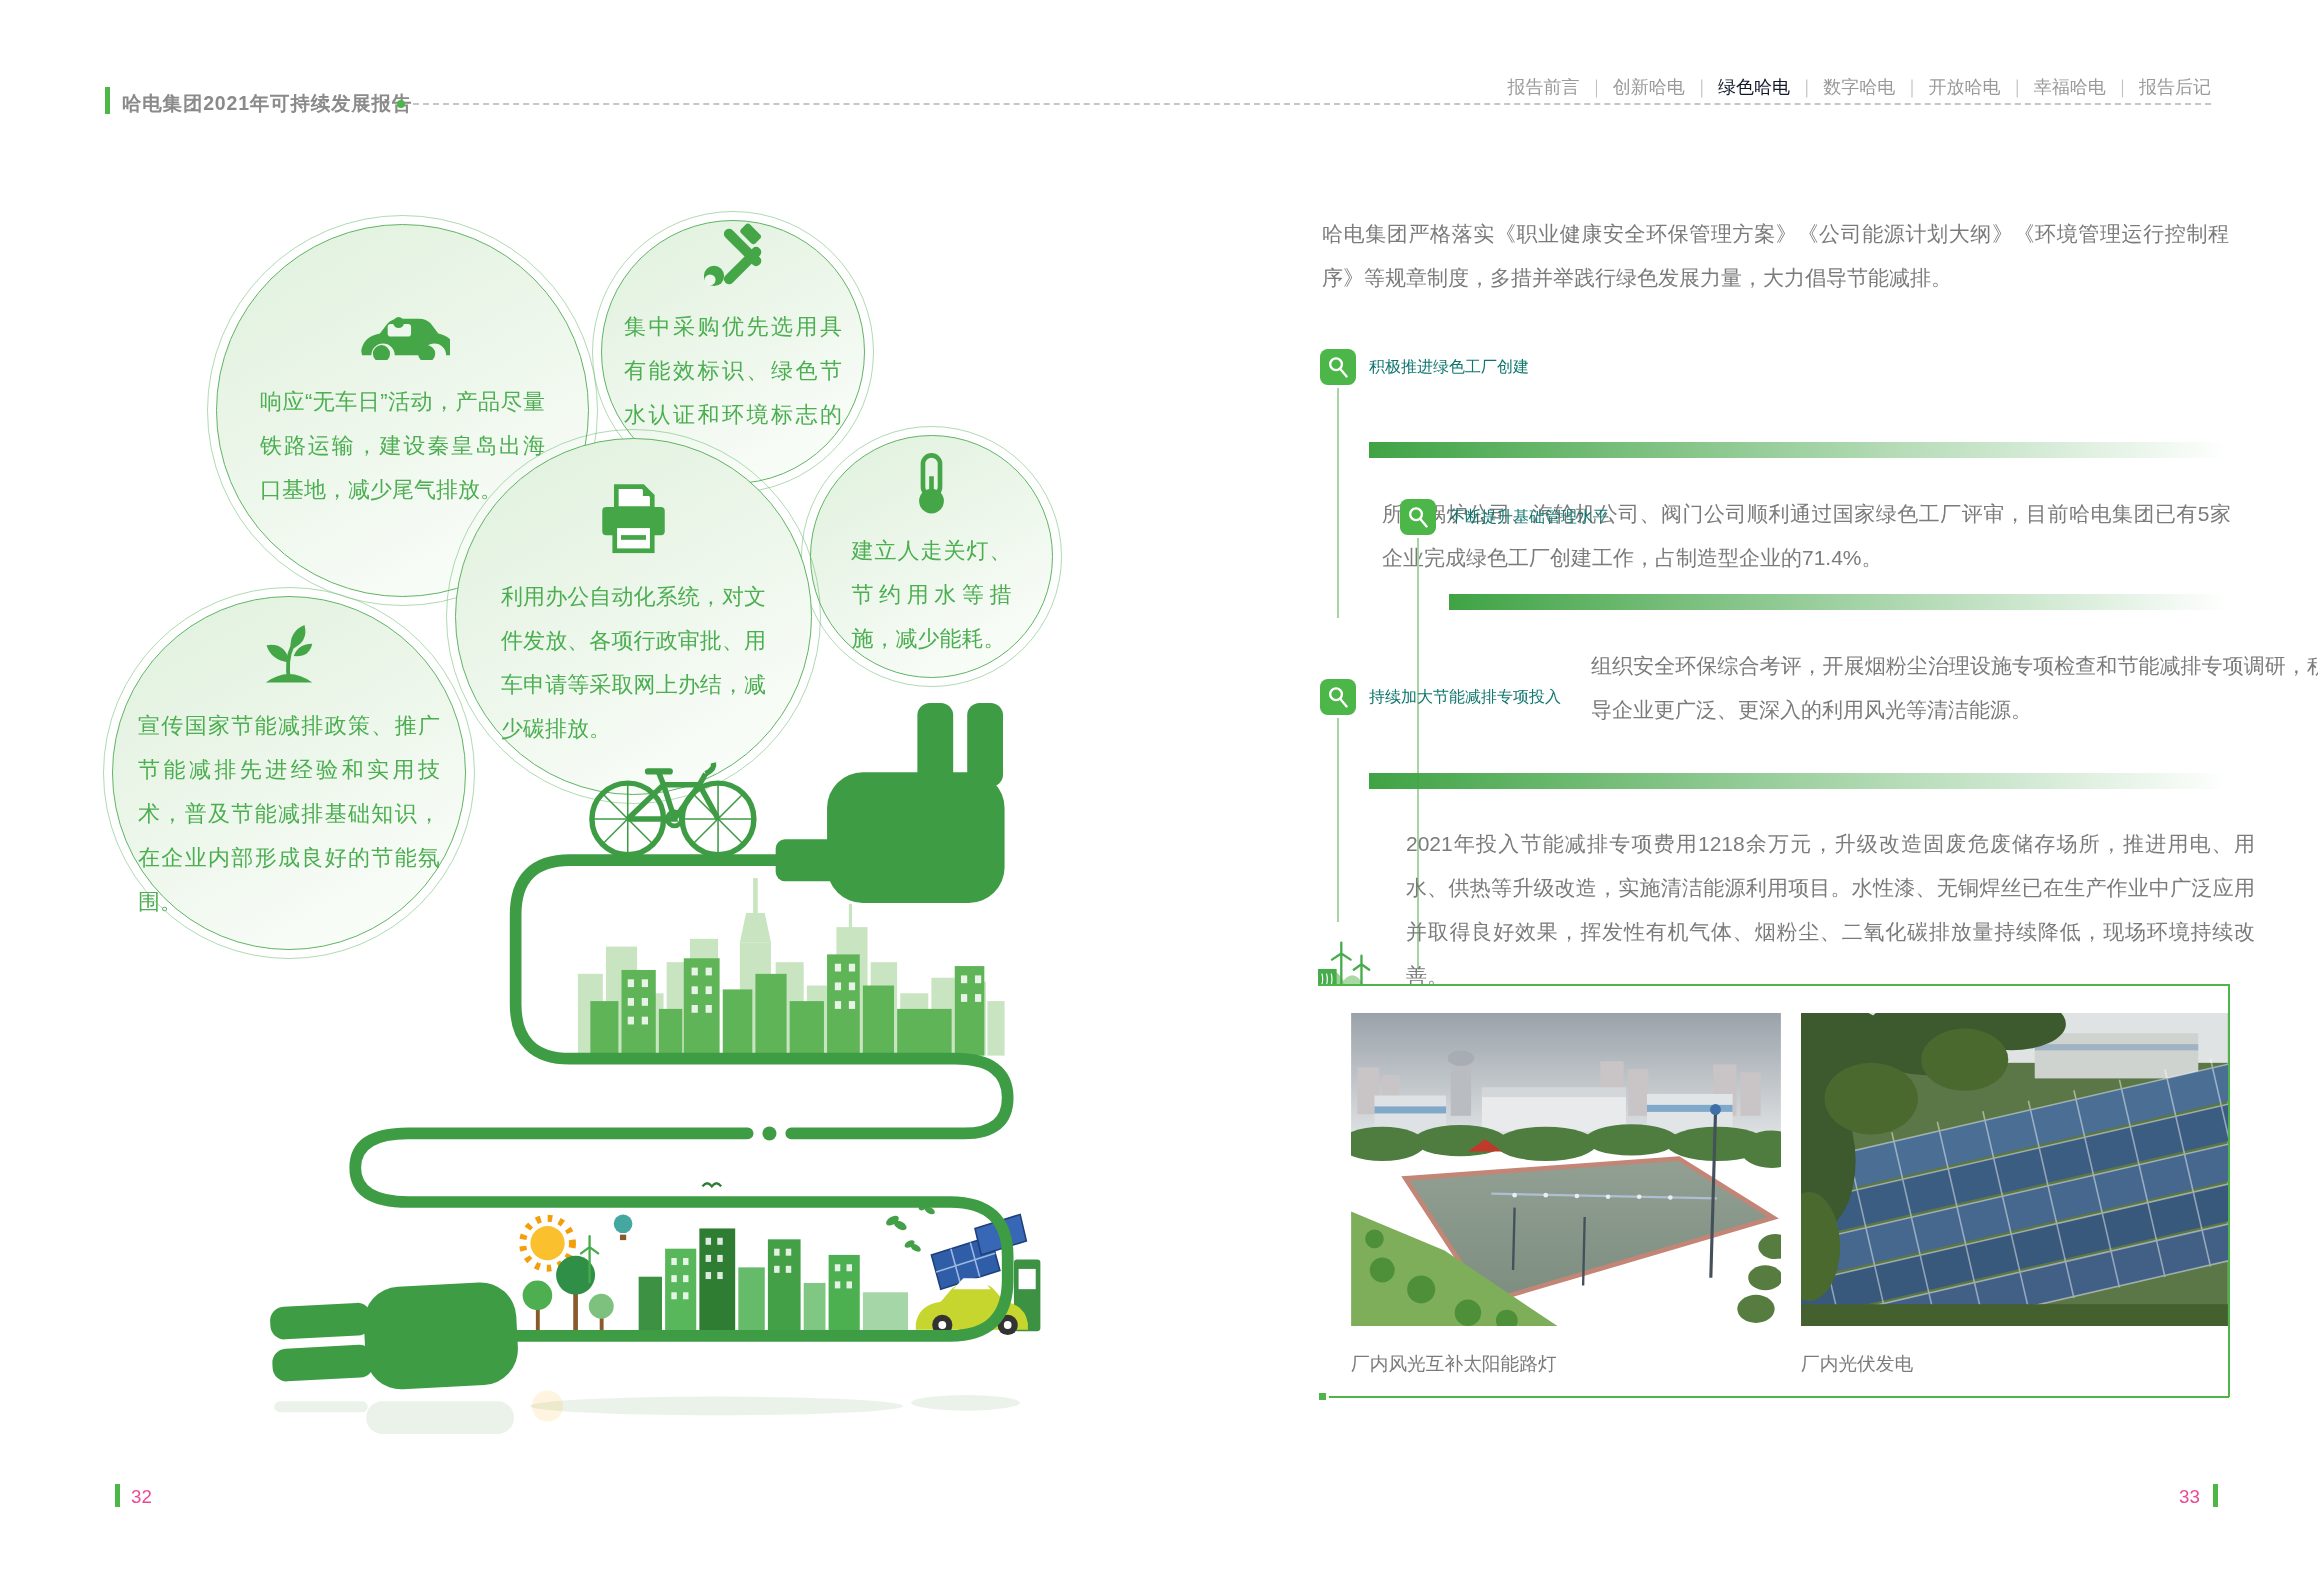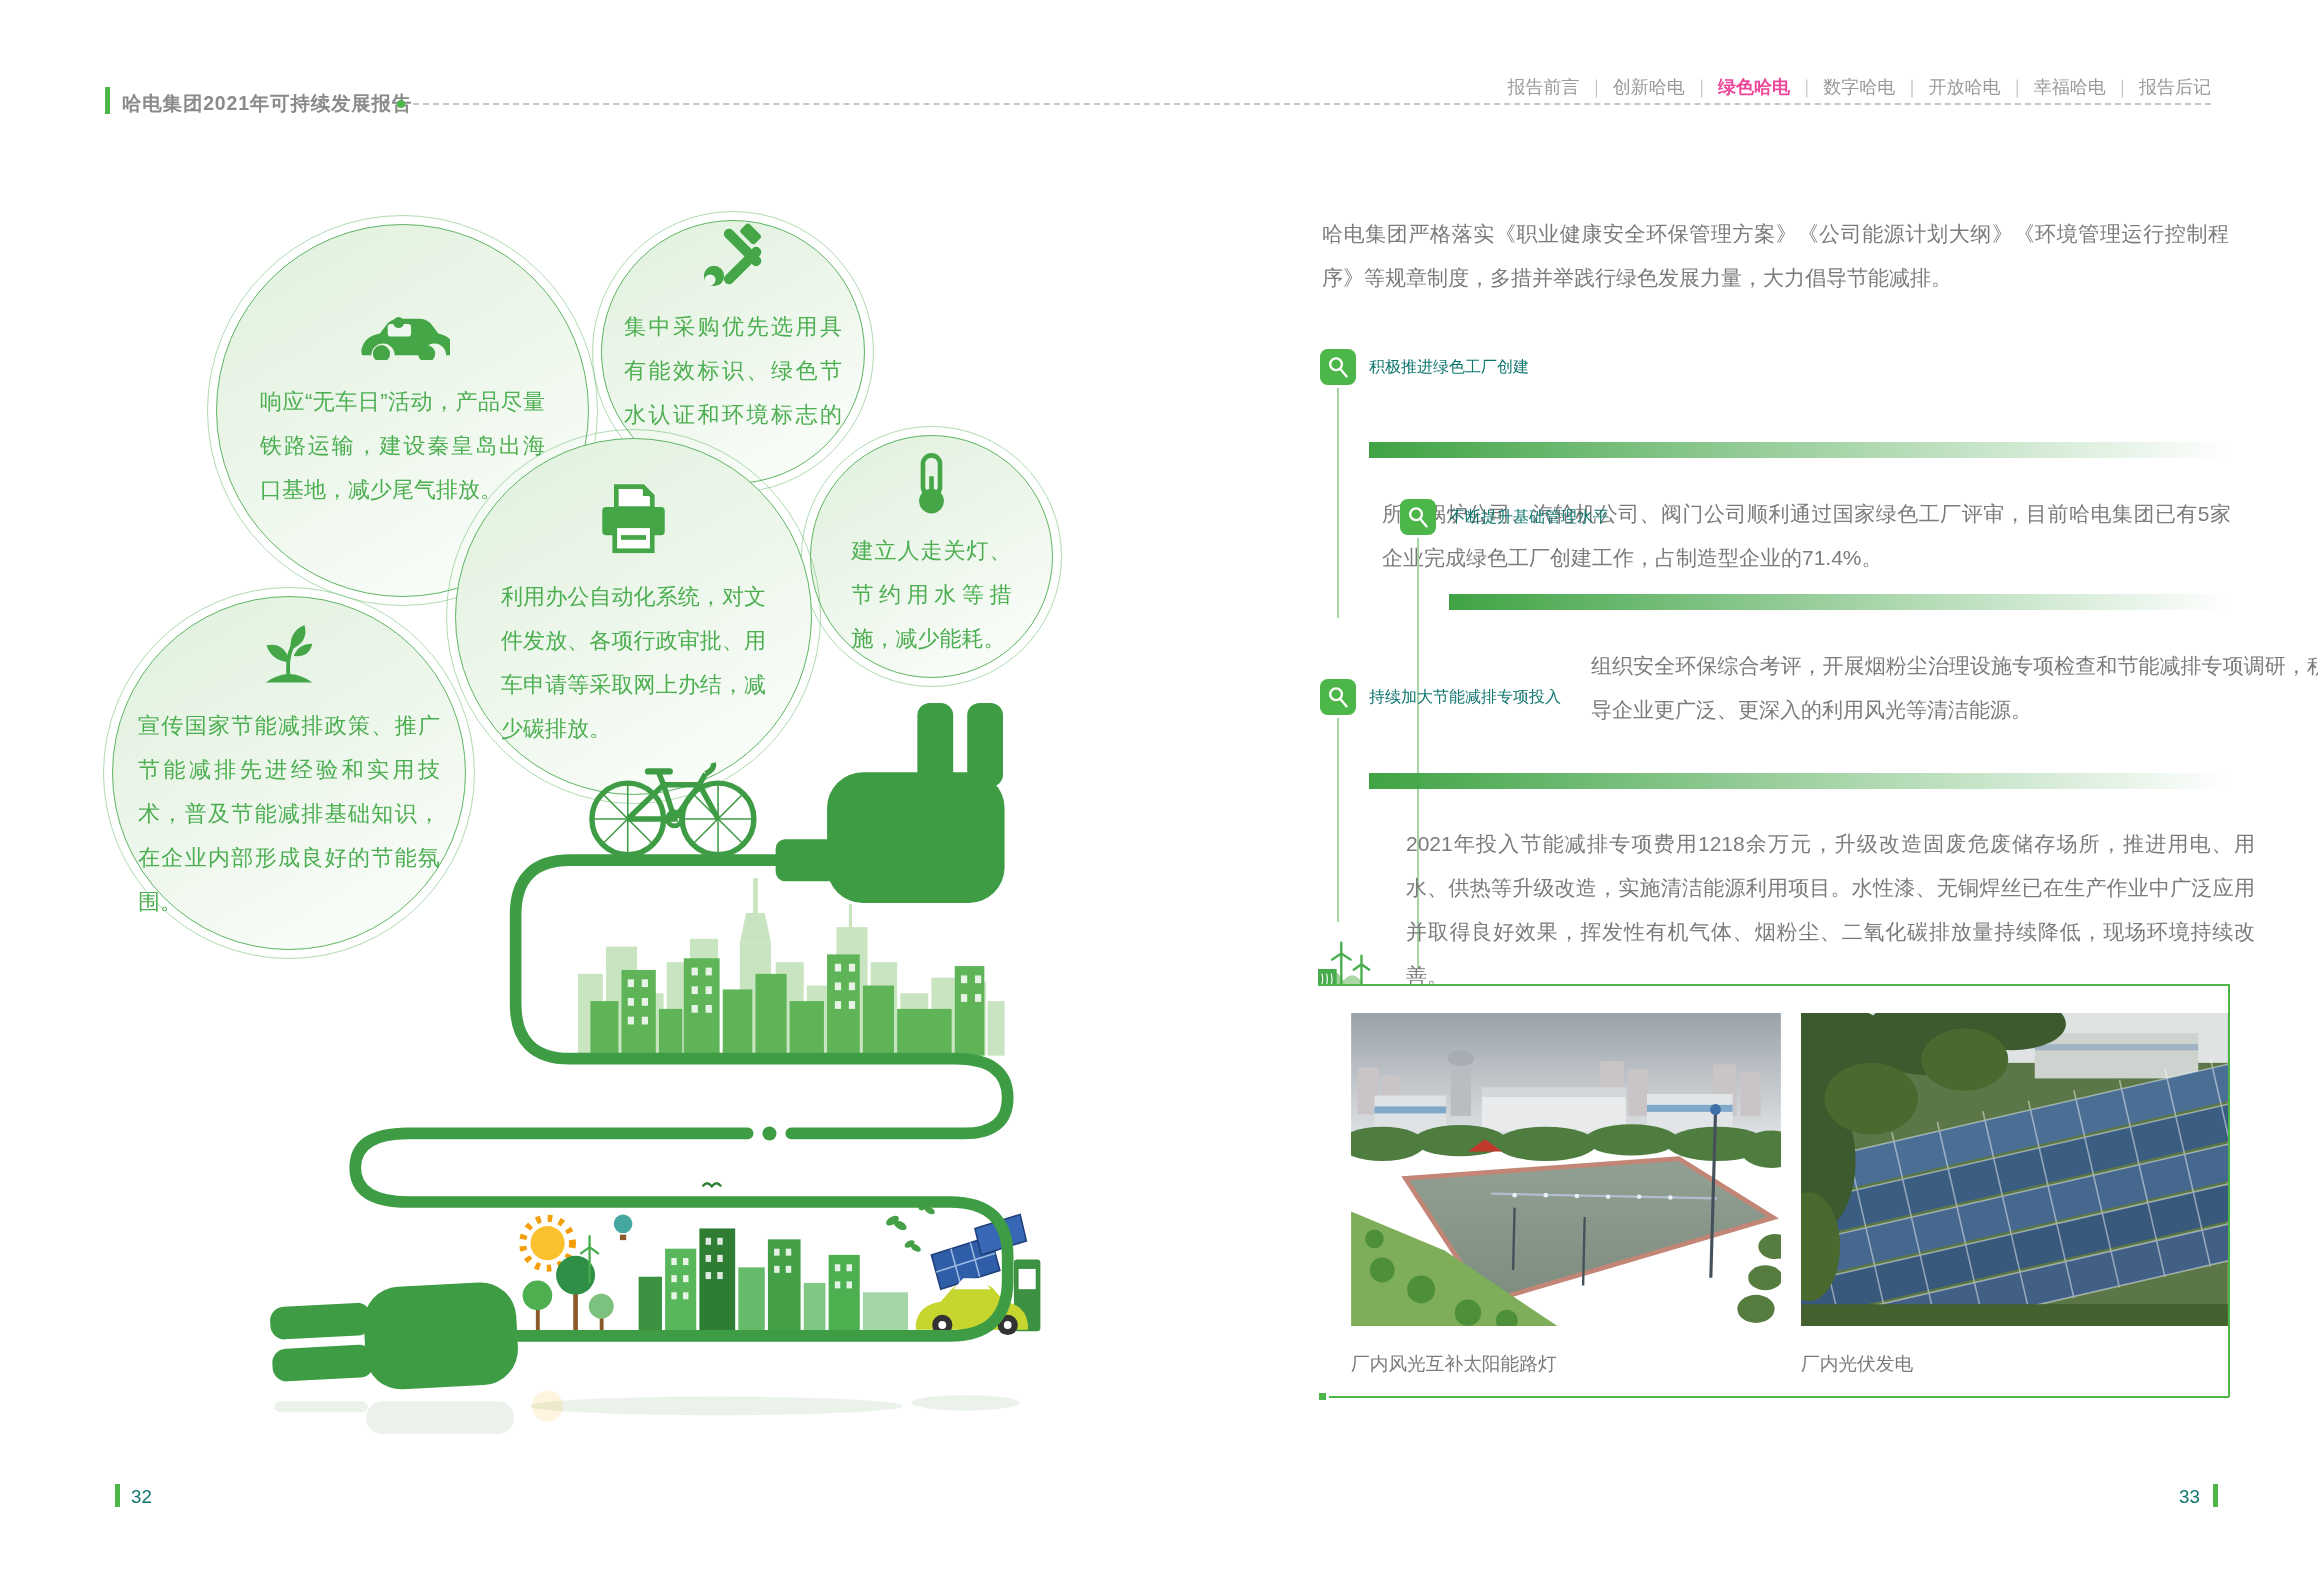--- a/index.html
+++ b/index.html
@@ -6,36 +6,36 @@
   body{font-family:"Liberation Sans","DejaVu Sans",sans-serif;}
   #page{position:relative;width:2319px;height:1573px;background:#fff;overflow:hidden;}
   .abs{position:absolute;}
   
   #hdr-bar{left:105px;top:87px;width:4.7px;height:26.5px;background:#4CB648;}
   #hdr-title{left:122px;top:90px;font-size:19.5px;font-weight:bold;color:#8A8A8A;letter-spacing:0.8px;}
   #hdr-dot{left:397px;top:100px;width:7.8px;height:7.8px;border-radius:50%;background:#4CB648;}
   #hdr-dash{left:413px;top:103px;width:1798px;border-top:2.3px dashed #C6C6C6;}
   #hdr-nav{right:108px;top:75px;font-size:18px;color:#9A9A9A;white-space:nowrap;}
   #hdr-nav .sep{color:#C0C0C0;padding:0 7.8px;}
-  #hdr-nav .active{color:#ec4899;font-weight:bold;}
+  #hdr-nav .active{color:#0f172a;font-weight:normal;}
   
   .bubble{position:absolute;border-radius:50%;border:1.6px solid #5FB563;
     background:linear-gradient(150deg,#e0f1dd 0%,#ecf6ea 45%,#fdfffd 100%);
     display:flex;flex-direction:column;align-items:center;justify-content:center;}
   .bubble::before{content:"";position:absolute;inset:-10px;border:1.6px solid rgba(95,181,99,.5);border-radius:50%;}
   .bubble p{margin:0;color:#4BAE50;font-size:22px;line-height:44px;text-align:justify;}
   
   .intro{font-size:21px;line-height:44px;color:#7B7B7B;text-align:justify;}
   .sec-title{font-size:16px;color:#0f766e;}
   .sec-bar{height:16.4px;background:linear-gradient(to right,#3FA344,rgba(63,163,68,0));}
   .sec-body{font-size:21px;line-height:44px;color:#7B7B7B;text-align:justify;}
   .connector{width:1.6px;background:#A6D5A4;}
   .caption{font-size:18.7px;color:#7B7B7B;}
   .greenline{background:#4CB648;}
-  .pagenum{font-size:18.7px;color:#0f766e;}
+  .pagenum{font-size:18.7px;color:#ec4899;}
   .pagebar{width:4.7px;height:23.4px;background:#4CB648;}
   .photo{overflow:hidden;}
 </style>
 </head>
 <body>
 
 <div id="page">
 
   <div class="abs" id="hdr-bar"></div>
   <div class="abs" id="hdr-title">哈电集团2021年可持续发展报告</div>

